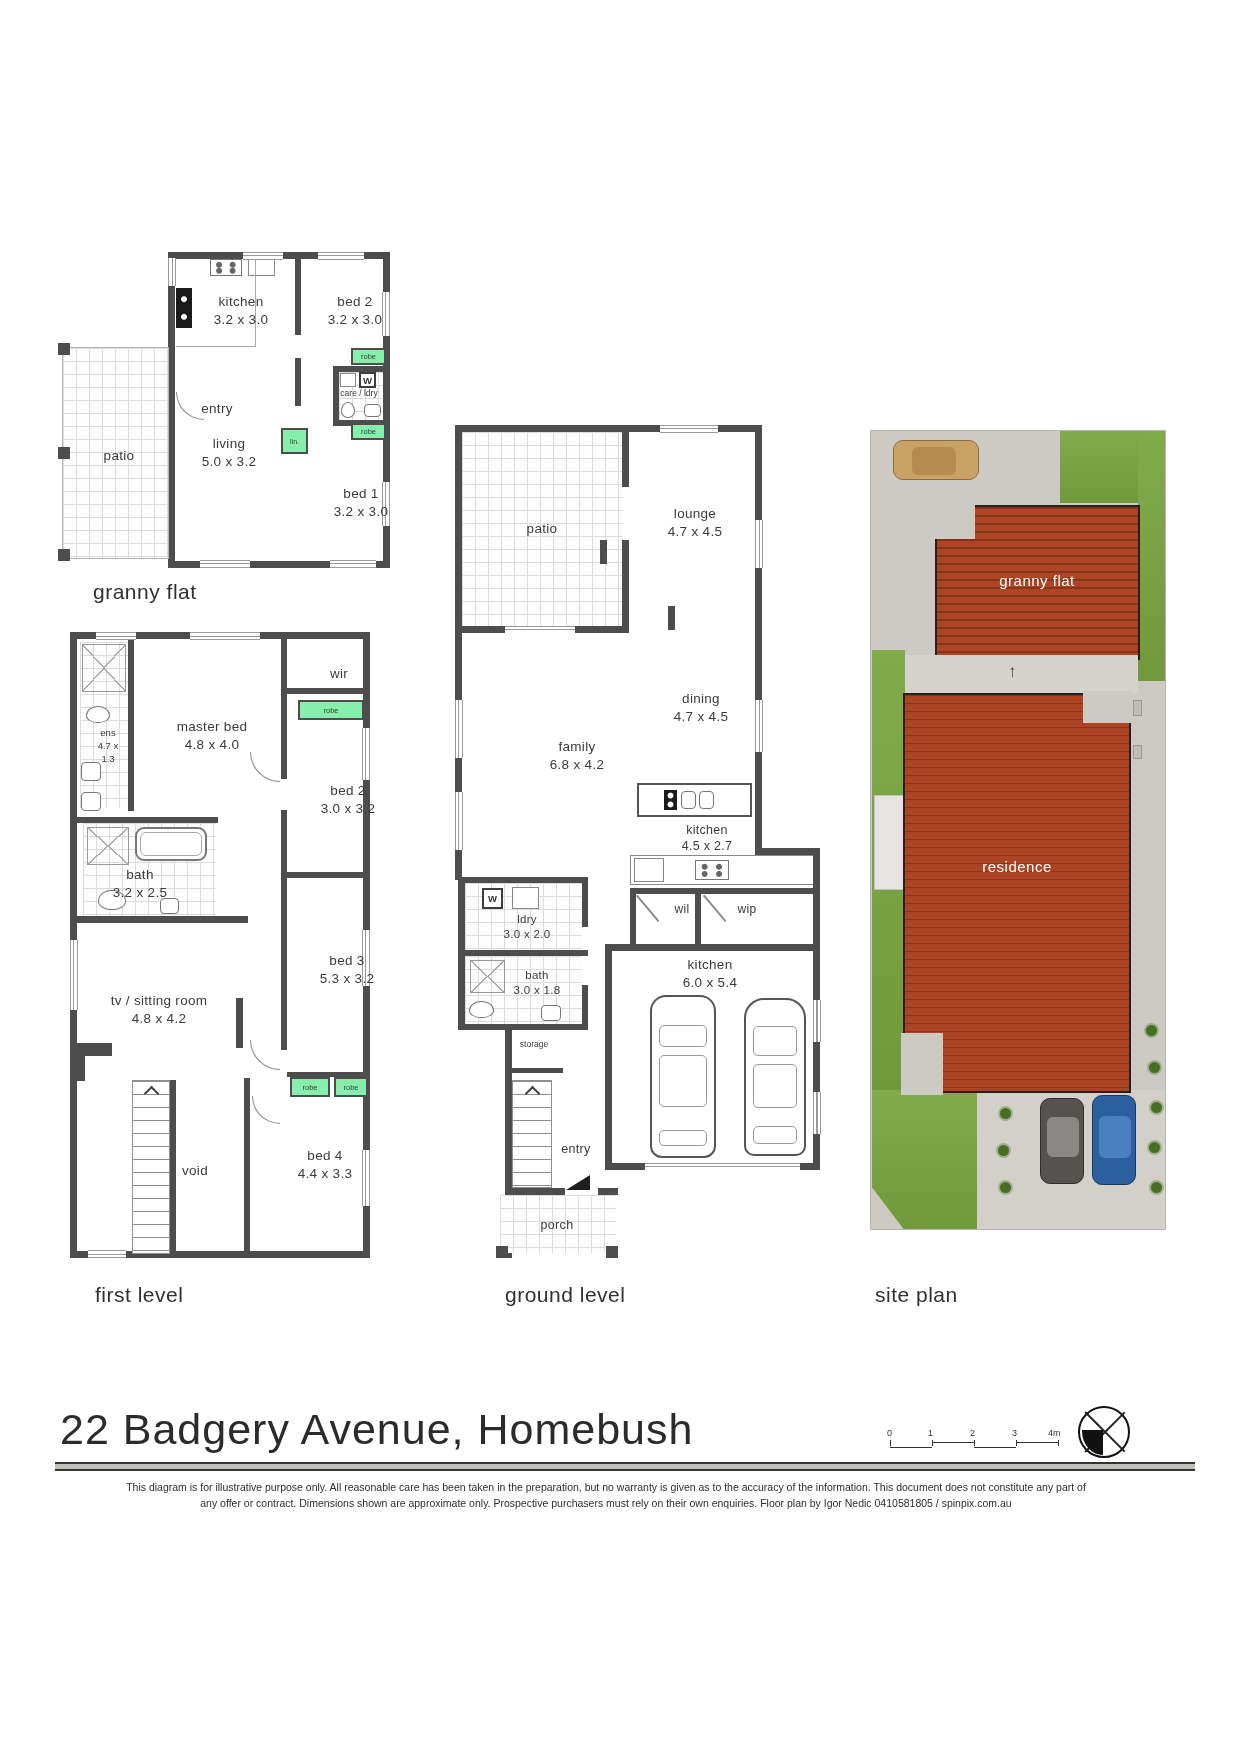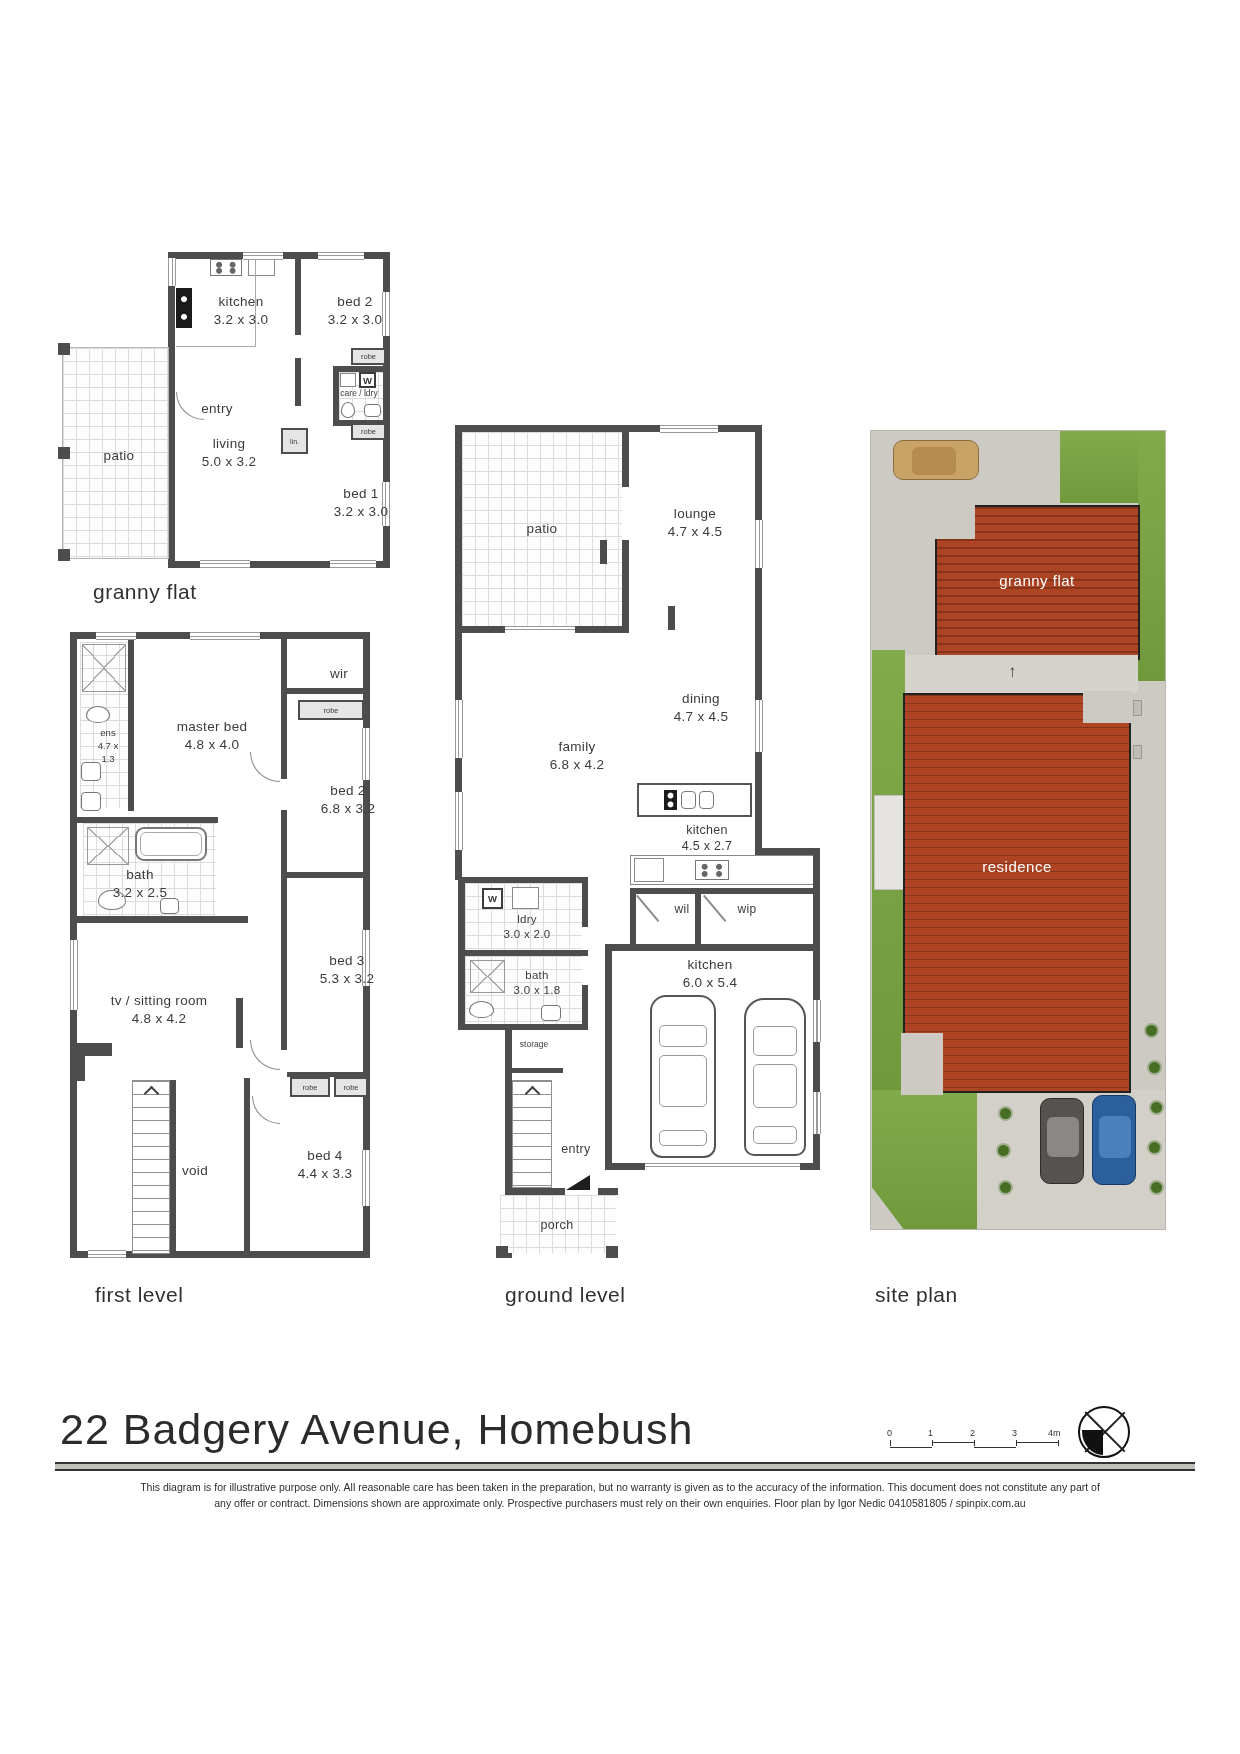--- a/index.html
+++ b/index.html
@@ -21,21 +21,21 @@
   .fix{position:absolute;border:1px solid #888;background:#fff}
   .shower{position:absolute;border:1px solid #999;background:
      linear-gradient(to bottom right,transparent calc(50% - .7px),#aaa calc(50% - .7px) calc(50% + .7px),transparent calc(50% + .7px)),
      linear-gradient(to bottom left,transparent calc(50% - .7px),#aaa calc(50% - .7px) calc(50% + .7px),transparent calc(50% + .7px))}
   .tub{position:absolute;border:2px solid #777;border-radius:9px;background:#fff}
   .tub>div{position:absolute;left:3px;top:3px;right:3px;bottom:3px;border:1px solid #aaa;border-radius:6px}
   .wc{position:absolute;border:1px solid #777;border-radius:50%/60% 60% 45% 45%;background:#fff}
   .basin{position:absolute;border:1px solid #777;border-radius:4px;background:#fff}
   .wbox{position:absolute;border:2px solid #3d3d3d;background:#fff;display:flex;align-items:center;justify-content:center;
         font-size:9.5px;font-weight:bold;color:#333}
-  .robebox{position:absolute;border:2px solid #4d4d4d;background:#e5e5e5;display:flex;align-items:center;justify-content:center;
+  .robebox{position:absolute;border:2px solid #4d4d4d;background:#86efac;display:flex;align-items:center;justify-content:center;
         font-size:7.5px;color:#3b3b3b}
   .stairsV{position:absolute;border:1px solid #8f8f8f;background:repeating-linear-gradient(to bottom,#8f8f8f 0 1px,#fff 1px 13px)}
   .chev{position:absolute;width:11px;height:11px;border-top:2px solid #444;border-left:2px solid #444;transform:rotate(45deg)}
   .arc{position:absolute;border-left:1px solid #8a8a8a;border-bottom:1px solid #8a8a8a;border-radius:0 0 0 100%}
   .dline{position:absolute;width:1.5px;background:#8a8a8a;transform-origin:top left}
   .island{position:absolute;border:2px solid #555;background:#fff}
   .stove{position:absolute;border:1px solid #777;background-color:#fff;background-image:
      radial-gradient(circle at 27% 32%,#666 2.5px,transparent 3.4px),
      radial-gradient(circle at 72% 32%,#666 2.5px,transparent 3.4px),
      radial-gradient(circle at 27% 72%,#666 2.5px,transparent 3.4px),
@@ -190,21 +190,21 @@
     <div class="winv" style="left:70px;top:940px;height:70px"></div>
     <div class="winh" style="left:88px;top:1250px;width:38px"></div>
 
     <div class="rl" style="left:170px;top:718px;width:84px">
       <div>master bed</div>
       <div>4.8 x 4.0</div>
     </div>
     <div class="rl" style="left:309px;top:665px;width:60px">wir</div>
     <div class="rl" style="left:308px;top:782px;width:80px">
       <div>bed 2</div>
-      <div>6.8 x 3.2</div>
+      <div>3.0 x 3.2</div>
     </div>
     <div class="rl" style="left:307px;top:952px;width:80px">
       <div>bed 3</div>
       <div>5.3 x 3.2</div>
     </div>
     <div class="rl" style="left:89px;top:992px;width:140px">
       <div>tv / sitting room</div>
       <div>4.8 x 4.2</div>
     </div>
     <div class="rl" style="left:165px;top:1162px;width:60px">void</div>
@@ -402,19 +402,19 @@
     </div>
 
     <div class="compass" style="left:1078px;top:1406px;width:52px;height:52px">
       <div class="cline" style="left:50%;top:-4px;width:1.5px;height:56px;transform:rotate(45deg)"></div>
       <div class="cline" style="left:50%;top:-4px;width:1.5px;height:56px;transform:rotate(-45deg)"></div>
       <div class="cblob"></div>
     </div>
 
     <div class="rule" style="left:55px;top:1462px;width:1140px;height:9px"></div>
 
-    <div class="disc" style="left:70px;top:1480px;width:1100px">
+    <div class="disc" style="left:56px;top:1480px;width:1100px">
       <div>This diagram is for illustrative purpose only. All reasonable care has been taken in the preparation, but no warranty is given as to the accuracy of the information. This document does not constitute any part of</div>
       <div>any offer or contract. Dimensions shown are approximate only. Prospective purchasers must rely on their own enquiries. Floor plan by Igor Nedic 0410581805 / spinpix.com.au</div>
     </div>
   </div>
 
 </div>
 
 </body></html>

